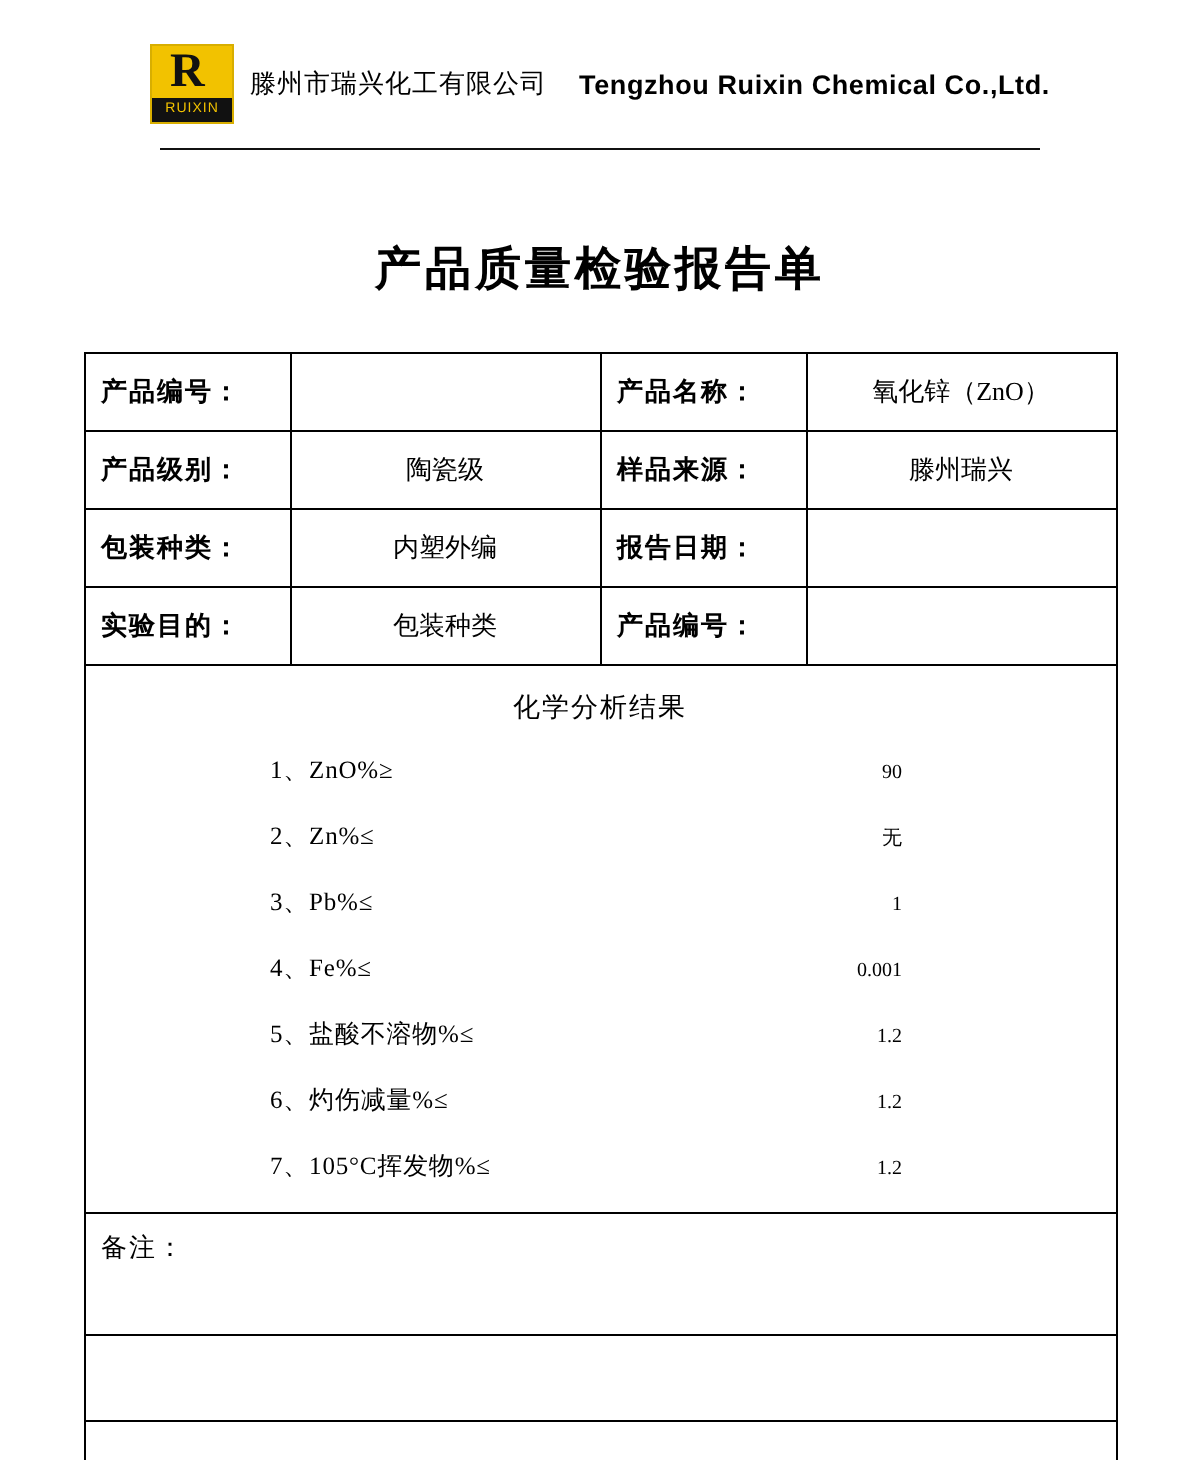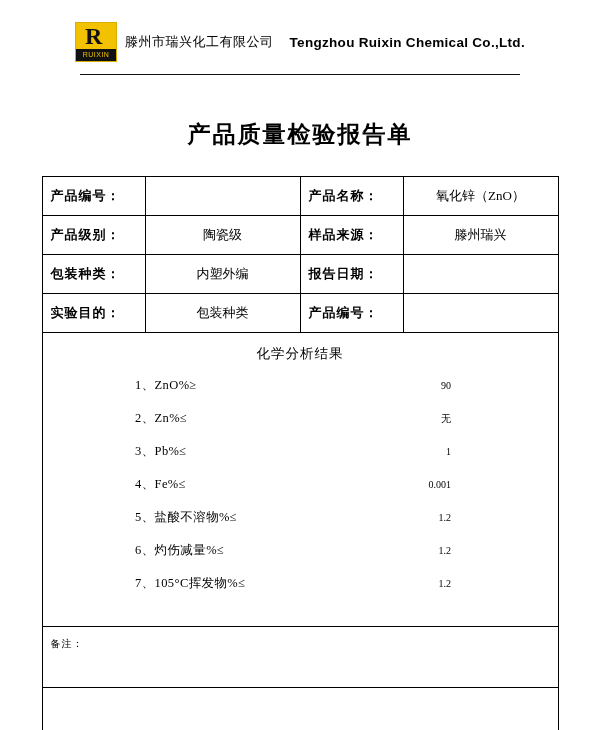--- a/index.html
+++ b/index.html
@@ -137,21 +137,21 @@
     letter-spacing: 1px;
     margin-bottom: 14px;
   }
   .chem-row {
     display: flex;
     align-items: baseline;
     margin: 0 auto 16px auto;
     width: 330px;
   }
   .chem-row:last-child {
-    margin-bottom: 20px;
+    margin-bottom: 0;
     gap: 30px;
   }
   .chem-name {
     flex: 0 0 185px;
     font-size: 12.5px;
     font-family: Liberation Serif, serif;
     letter-spacing: 0.4px;
     white-space: nowrap;
   }
   .chem-value {
@@ -161,21 +161,21 @@
     font-family: "Liberation Serif", serif;
     padding-right: 14px;
   }
 
   .remark-cell {
     height: 52px !important;
     vertical-align: top !important;
     padding-top: 8px !important;
   }
   .remark-label {
-    font-size: 10px;
+    font-size: 13px;
     letter-spacing: 1px;
   }
   .blank-cell {
     height: 42px !important;
   }
   .sign-cell {
     height: 56px !important;
     padding: 0 !important;
     vertical-align: bottom !important;
   }

